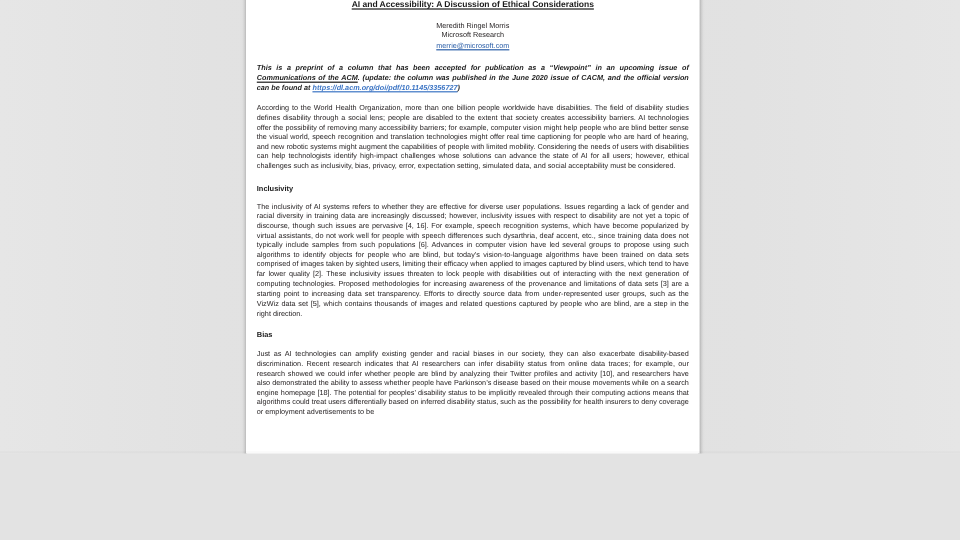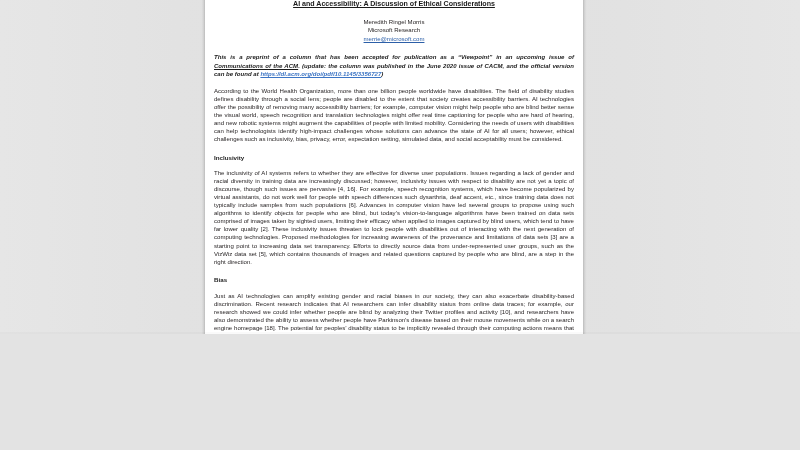--- a/index.html
+++ b/index.html
@@ -10,21 +10,21 @@
     width: 800px;
     height: 450px;
     overflow: hidden;
     background: #e3e3e3;
     font-family: "Liberation Sans", sans-serif;
   }
 
   #viewer {
     position: relative;
     width: 800px;
-    height: 334px;
+    height: 378px;
     background: linear-gradient(90deg, #e6e6e6 0%, #e2e2e2 22%, #e0e0e0 50%, #e2e2e2 78%, #e6e6e6 100%);
     overflow: hidden;
   }
 
   
   #page {
     position: absolute;
     left: 205px;
     top: -10px;
     width: 378px;

